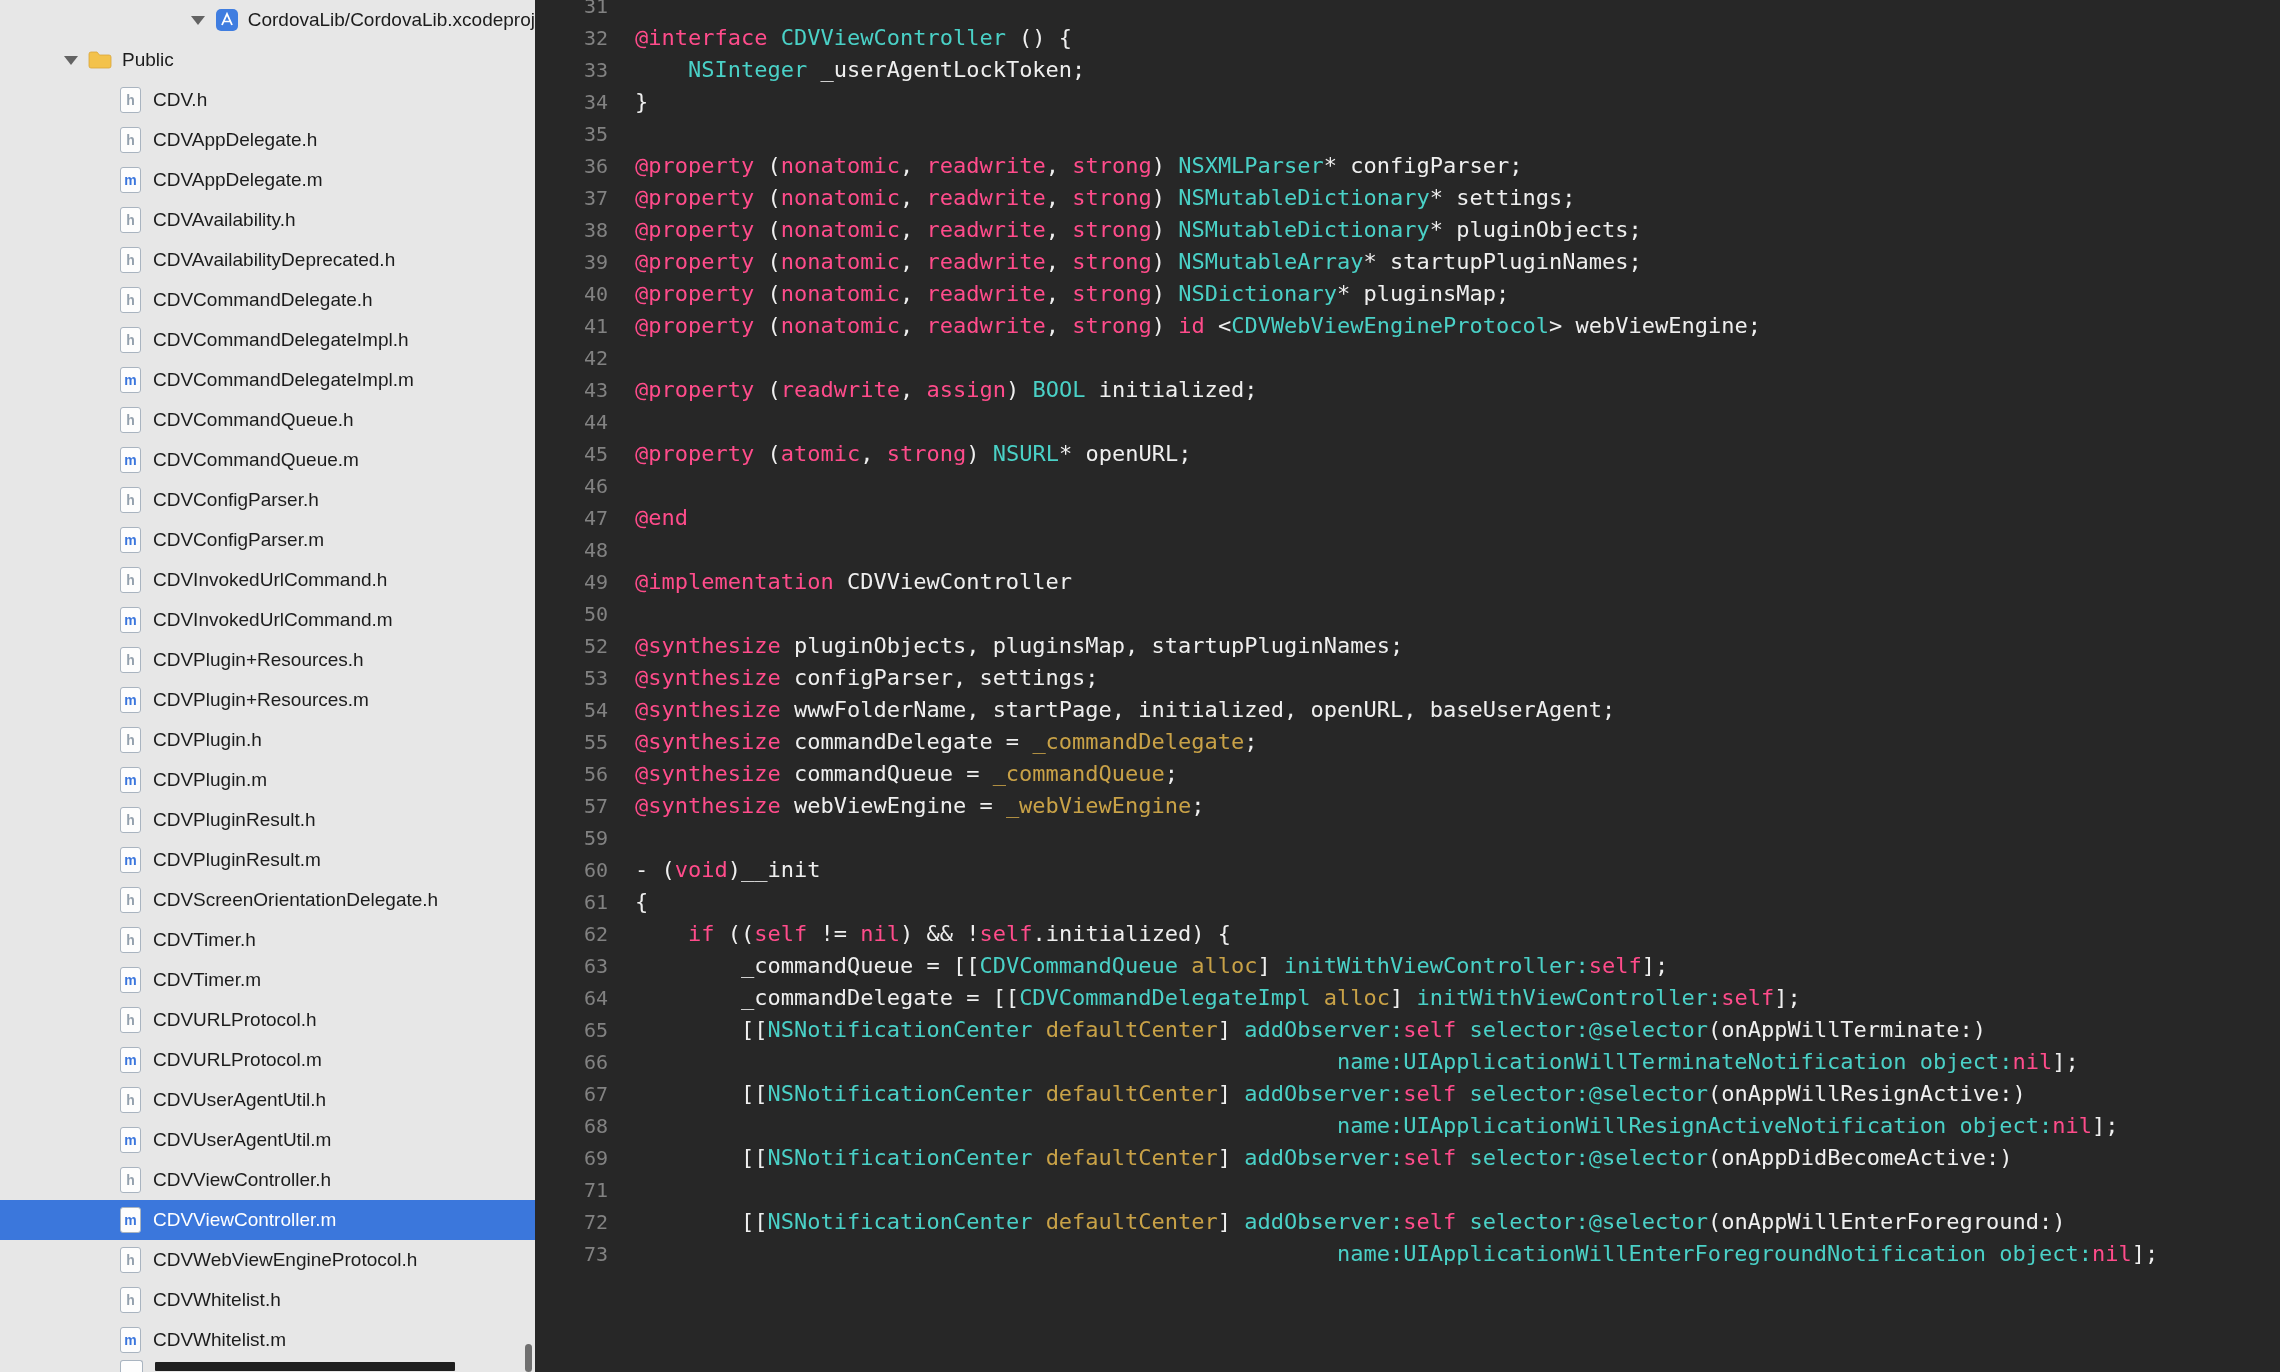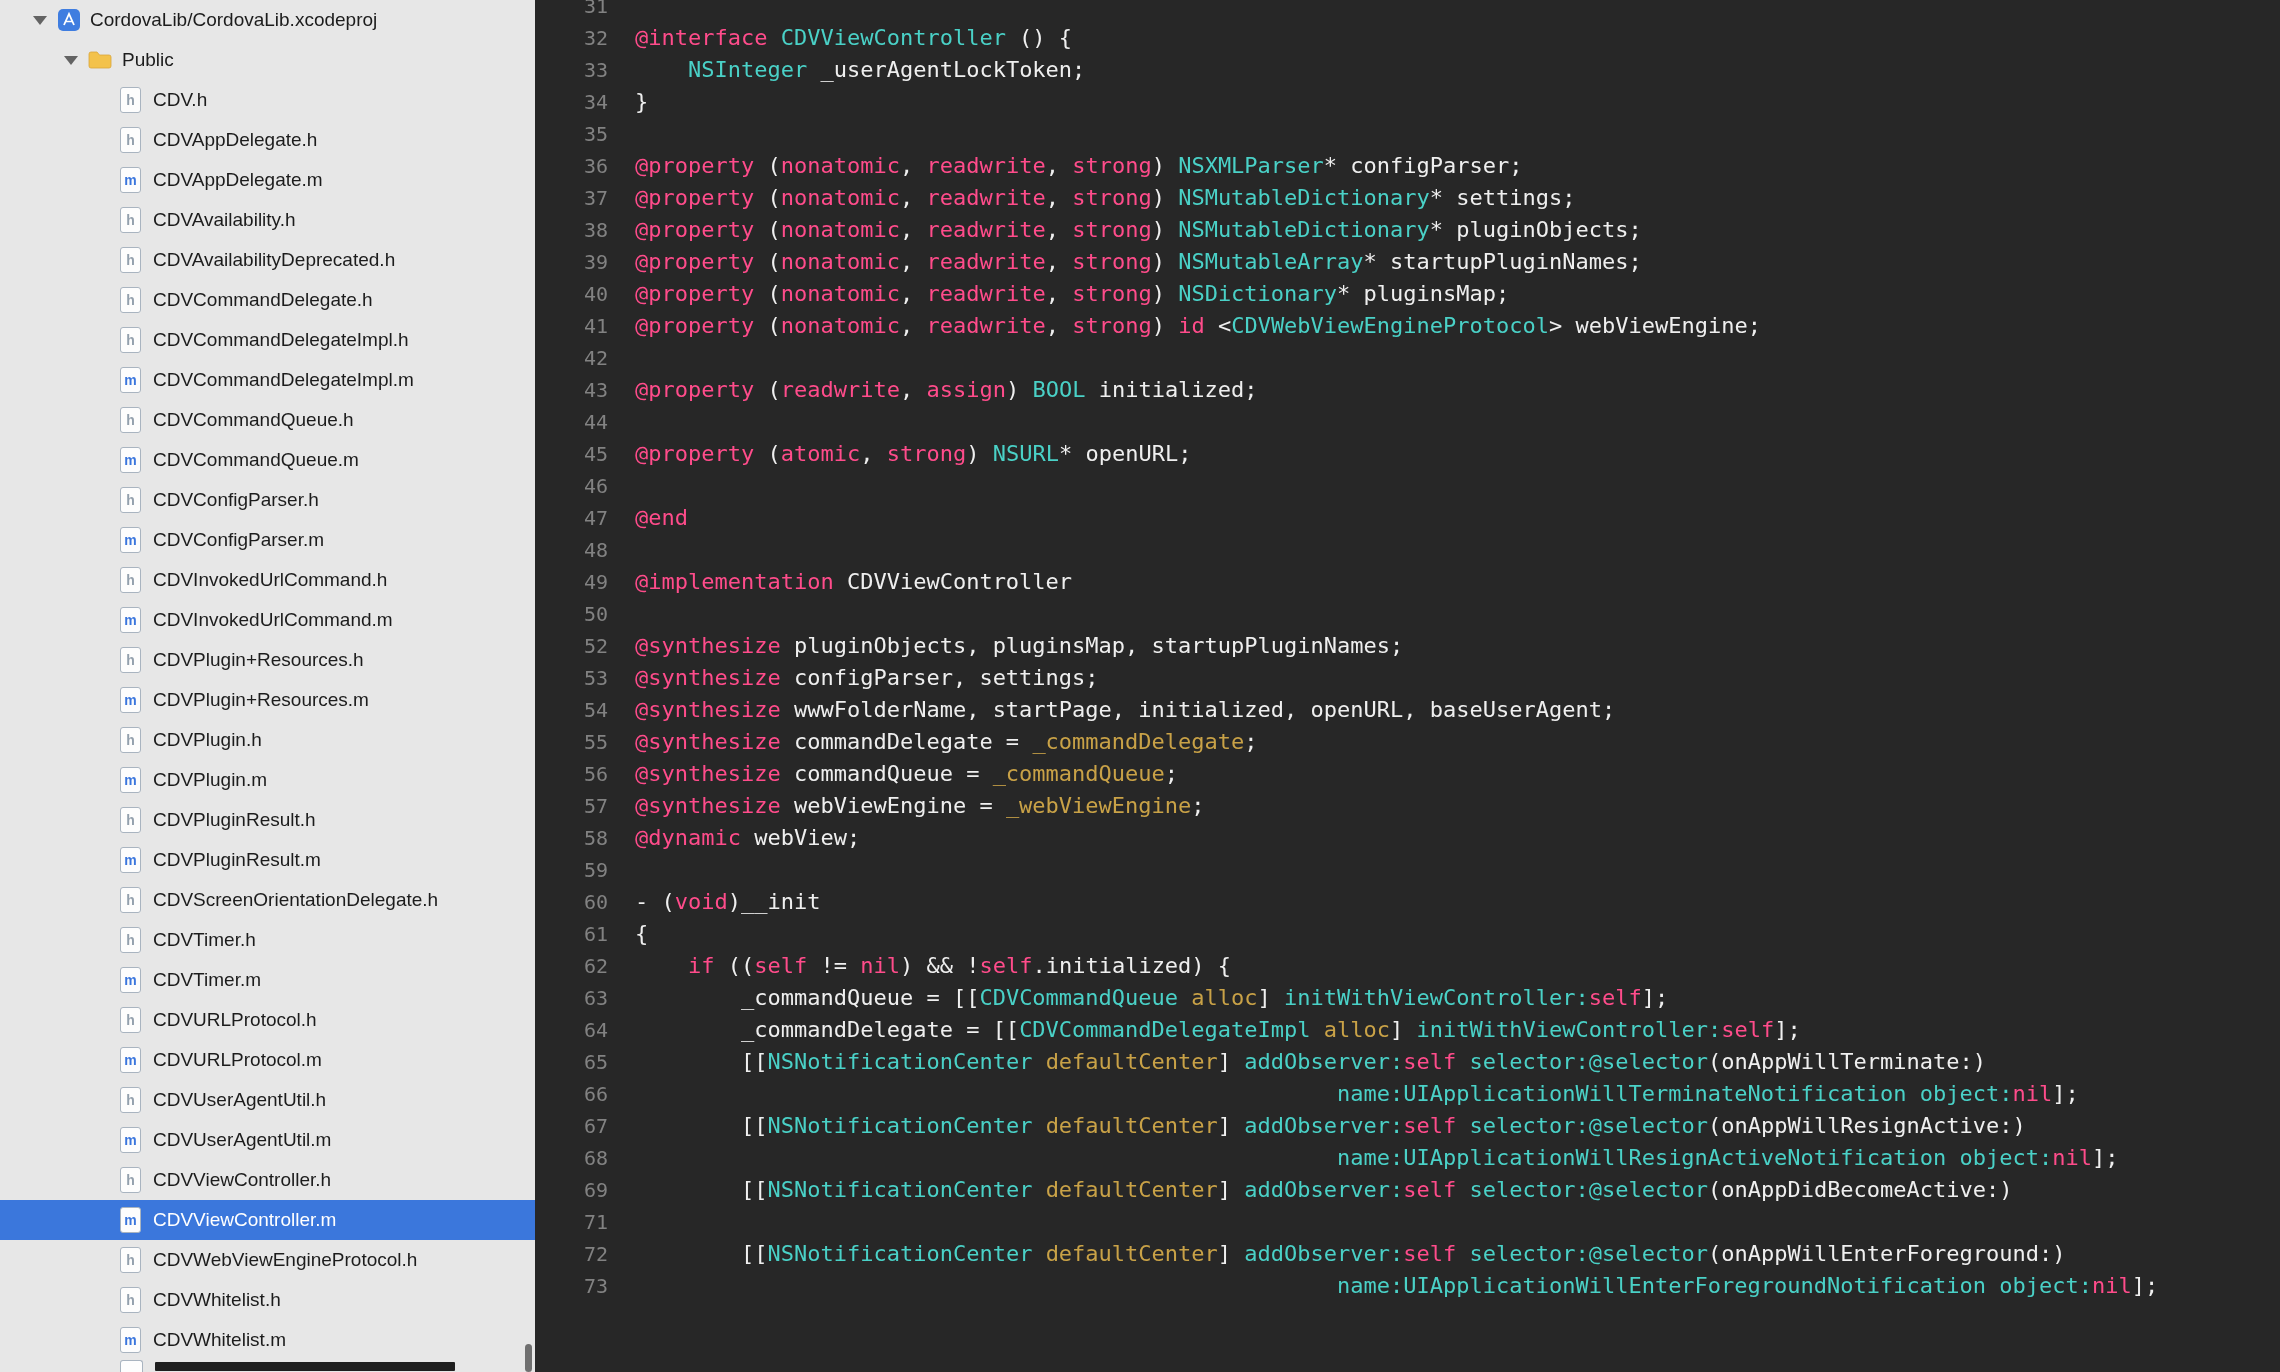--- a/index.html
+++ b/index.html
@@ -13,21 +13,21 @@
     --editor-bg:#272727; --lnum:#828282;
     --pl:#efefef; --kw:#ff4c8b; --ty:#4ad1c7; --gd:#c9a247;
   }
   
   #sidebar{
     width:535px;height:100%;background:var(--sidebar-bg);
     position:relative;flex-shrink:0;overflow:hidden;
     color:var(--sidebar-text);font-size:19px;
   }
   .row{height:40px;display:flex;align-items:center;}
-  .row.proj{padding-left:33px;}
+  .row.proj{padding-left:33px;justify-content:flex-end;}
   .row.group{padding-left:64px;align-items:center;}
   .row.file{padding-left:120px;}
   .row.selected{background:var(--sel-bg);}
   .row.selected .flbl{color:var(--sel-text);}
   .tri{
     width:0;height:0;border-left:7px solid transparent;border-right:7px solid transparent;
     border-top:9px solid #636363;margin-right:10px;flex-shrink:0;
   }
   .proj-icon,.folder-icon{margin-right:9px;flex-shrink:0;display:flex;}
   .ficon{
@@ -245,21 +245,20 @@
       <div class="cline"><span class="lnum">47</span><span class="lbody"><span class="tok-k">@end</span></span></div>
       <div class="cline"><span class="lnum">48</span><span class="lbody"></span></div>
       <div class="cline"><span class="lnum">49</span><span class="lbody"><span class="tok-k">@implementation</span><span class="tok-p"> CDVViewController</span></span></div>
       <div class="cline"><span class="lnum">50</span><span class="lbody"></span></div>
       <div class="cline"><span class="lnum">52</span><span class="lbody"><span class="tok-k">@synthesize</span><span class="tok-p"> pluginObjects, pluginsMap, startupPluginNames;</span></span></div>
       <div class="cline"><span class="lnum">53</span><span class="lbody"><span class="tok-k">@synthesize</span><span class="tok-p"> configParser, settings;</span></span></div>
       <div class="cline"><span class="lnum">54</span><span class="lbody"><span class="tok-k">@synthesize</span><span class="tok-p"> wwwFolderName, startPage, initialized, openURL, baseUserAgent;</span></span></div>
       <div class="cline"><span class="lnum">55</span><span class="lbody"><span class="tok-k">@synthesize</span><span class="tok-p"> commandDelegate = </span><span class="tok-g">_commandDelegate</span><span class="tok-p">;</span></span></div>
       <div class="cline"><span class="lnum">56</span><span class="lbody"><span class="tok-k">@synthesize</span><span class="tok-p"> commandQueue = </span><span class="tok-g">_commandQueue</span><span class="tok-p">;</span></span></div>
       <div class="cline"><span class="lnum">57</span><span class="lbody"><span class="tok-k">@synthesize</span><span class="tok-p"> webViewEngine = </span><span class="tok-g">_webViewEngine</span><span class="tok-p">;</span></span></div>
-      <div class="cline"><span class="lnum">58</span><span class="lbody"><span class="tok-k">@dynamic</span><span class="tok-p"> webView;</span></span></div>
       <div class="cline"><span class="lnum">59</span><span class="lbody"></span></div>
       <div class="cline"><span class="lnum">60</span><span class="lbody"><span class="tok-p">- (</span><span class="tok-k">void</span><span class="tok-p">)__init</span></span></div>
       <div class="cline"><span class="lnum">61</span><span class="lbody"><span class="tok-p">{</span></span></div>
       <div class="cline"><span class="lnum">62</span><span class="lbody"><span class="tok-p">    </span><span class="tok-k">if</span><span class="tok-p"> ((</span><span class="tok-k">self</span><span class="tok-p"> != </span><span class="tok-k">nil</span><span class="tok-p">) &amp;&amp; !</span><span class="tok-k">self</span><span class="tok-p">.initialized) {</span></span></div>
       <div class="cline"><span class="lnum">63</span><span class="lbody"><span class="tok-p">        </span><span class="tok-p">_commandQueue = [[</span><span class="tok-t">CDVCommandQueue</span><span class="tok-p"> </span><span class="tok-g">alloc</span><span class="tok-p">] </span><span class="tok-t">initWithViewController:</span><span class="tok-k">self</span><span class="tok-p">];</span></span></div>
       <div class="cline"><span class="lnum">64</span><span class="lbody"><span class="tok-p">        </span><span class="tok-p">_commandDelegate = [[</span><span class="tok-t">CDVCommandDelegateImpl</span><span class="tok-p"> </span><span class="tok-g">alloc</span><span class="tok-p">] </span><span class="tok-t">initWithViewController:</span><span class="tok-k">self</span><span class="tok-p">];</span></span></div>
       <div class="cline"><span class="lnum">65</span><span class="lbody"><span class="tok-p">        </span><span class="tok-p">[[</span><span class="tok-t">NSNotificationCenter</span><span class="tok-p"> </span><span class="tok-g">defaultCenter</span><span class="tok-p">] </span><span class="tok-t">addObserver:</span><span class="tok-k">self</span><span class="tok-p"> </span><span class="tok-t">selector:@selector</span><span class="tok-p">(onAppWillTerminate:)</span></span></div>
       <div class="cline"><span class="lnum">66</span><span class="lbody"><span class="tok-p">                                                     </span><span class="tok-t">name:UIApplicationWillTerminateNotification</span><span class="tok-p"> </span><span class="tok-t">object:</span><span class="tok-k">nil</span><span class="tok-p">];</span></span></div>
       <div class="cline"><span class="lnum">67</span><span class="lbody"><span class="tok-p">        </span><span class="tok-p">[[</span><span class="tok-t">NSNotificationCenter</span><span class="tok-p"> </span><span class="tok-g">defaultCenter</span><span class="tok-p">] </span><span class="tok-t">addObserver:</span><span class="tok-k">self</span><span class="tok-p"> </span><span class="tok-t">selector:@selector</span><span class="tok-p">(onAppWillResignActive:)</span></span></div>
       <div class="cline"><span class="lnum">68</span><span class="lbody"><span class="tok-p">                                                     </span><span class="tok-t">name:UIApplicationWillResignActiveNotification</span><span class="tok-p"> </span><span class="tok-t">object:</span><span class="tok-k">nil</span><span class="tok-p">];</span></span></div>

